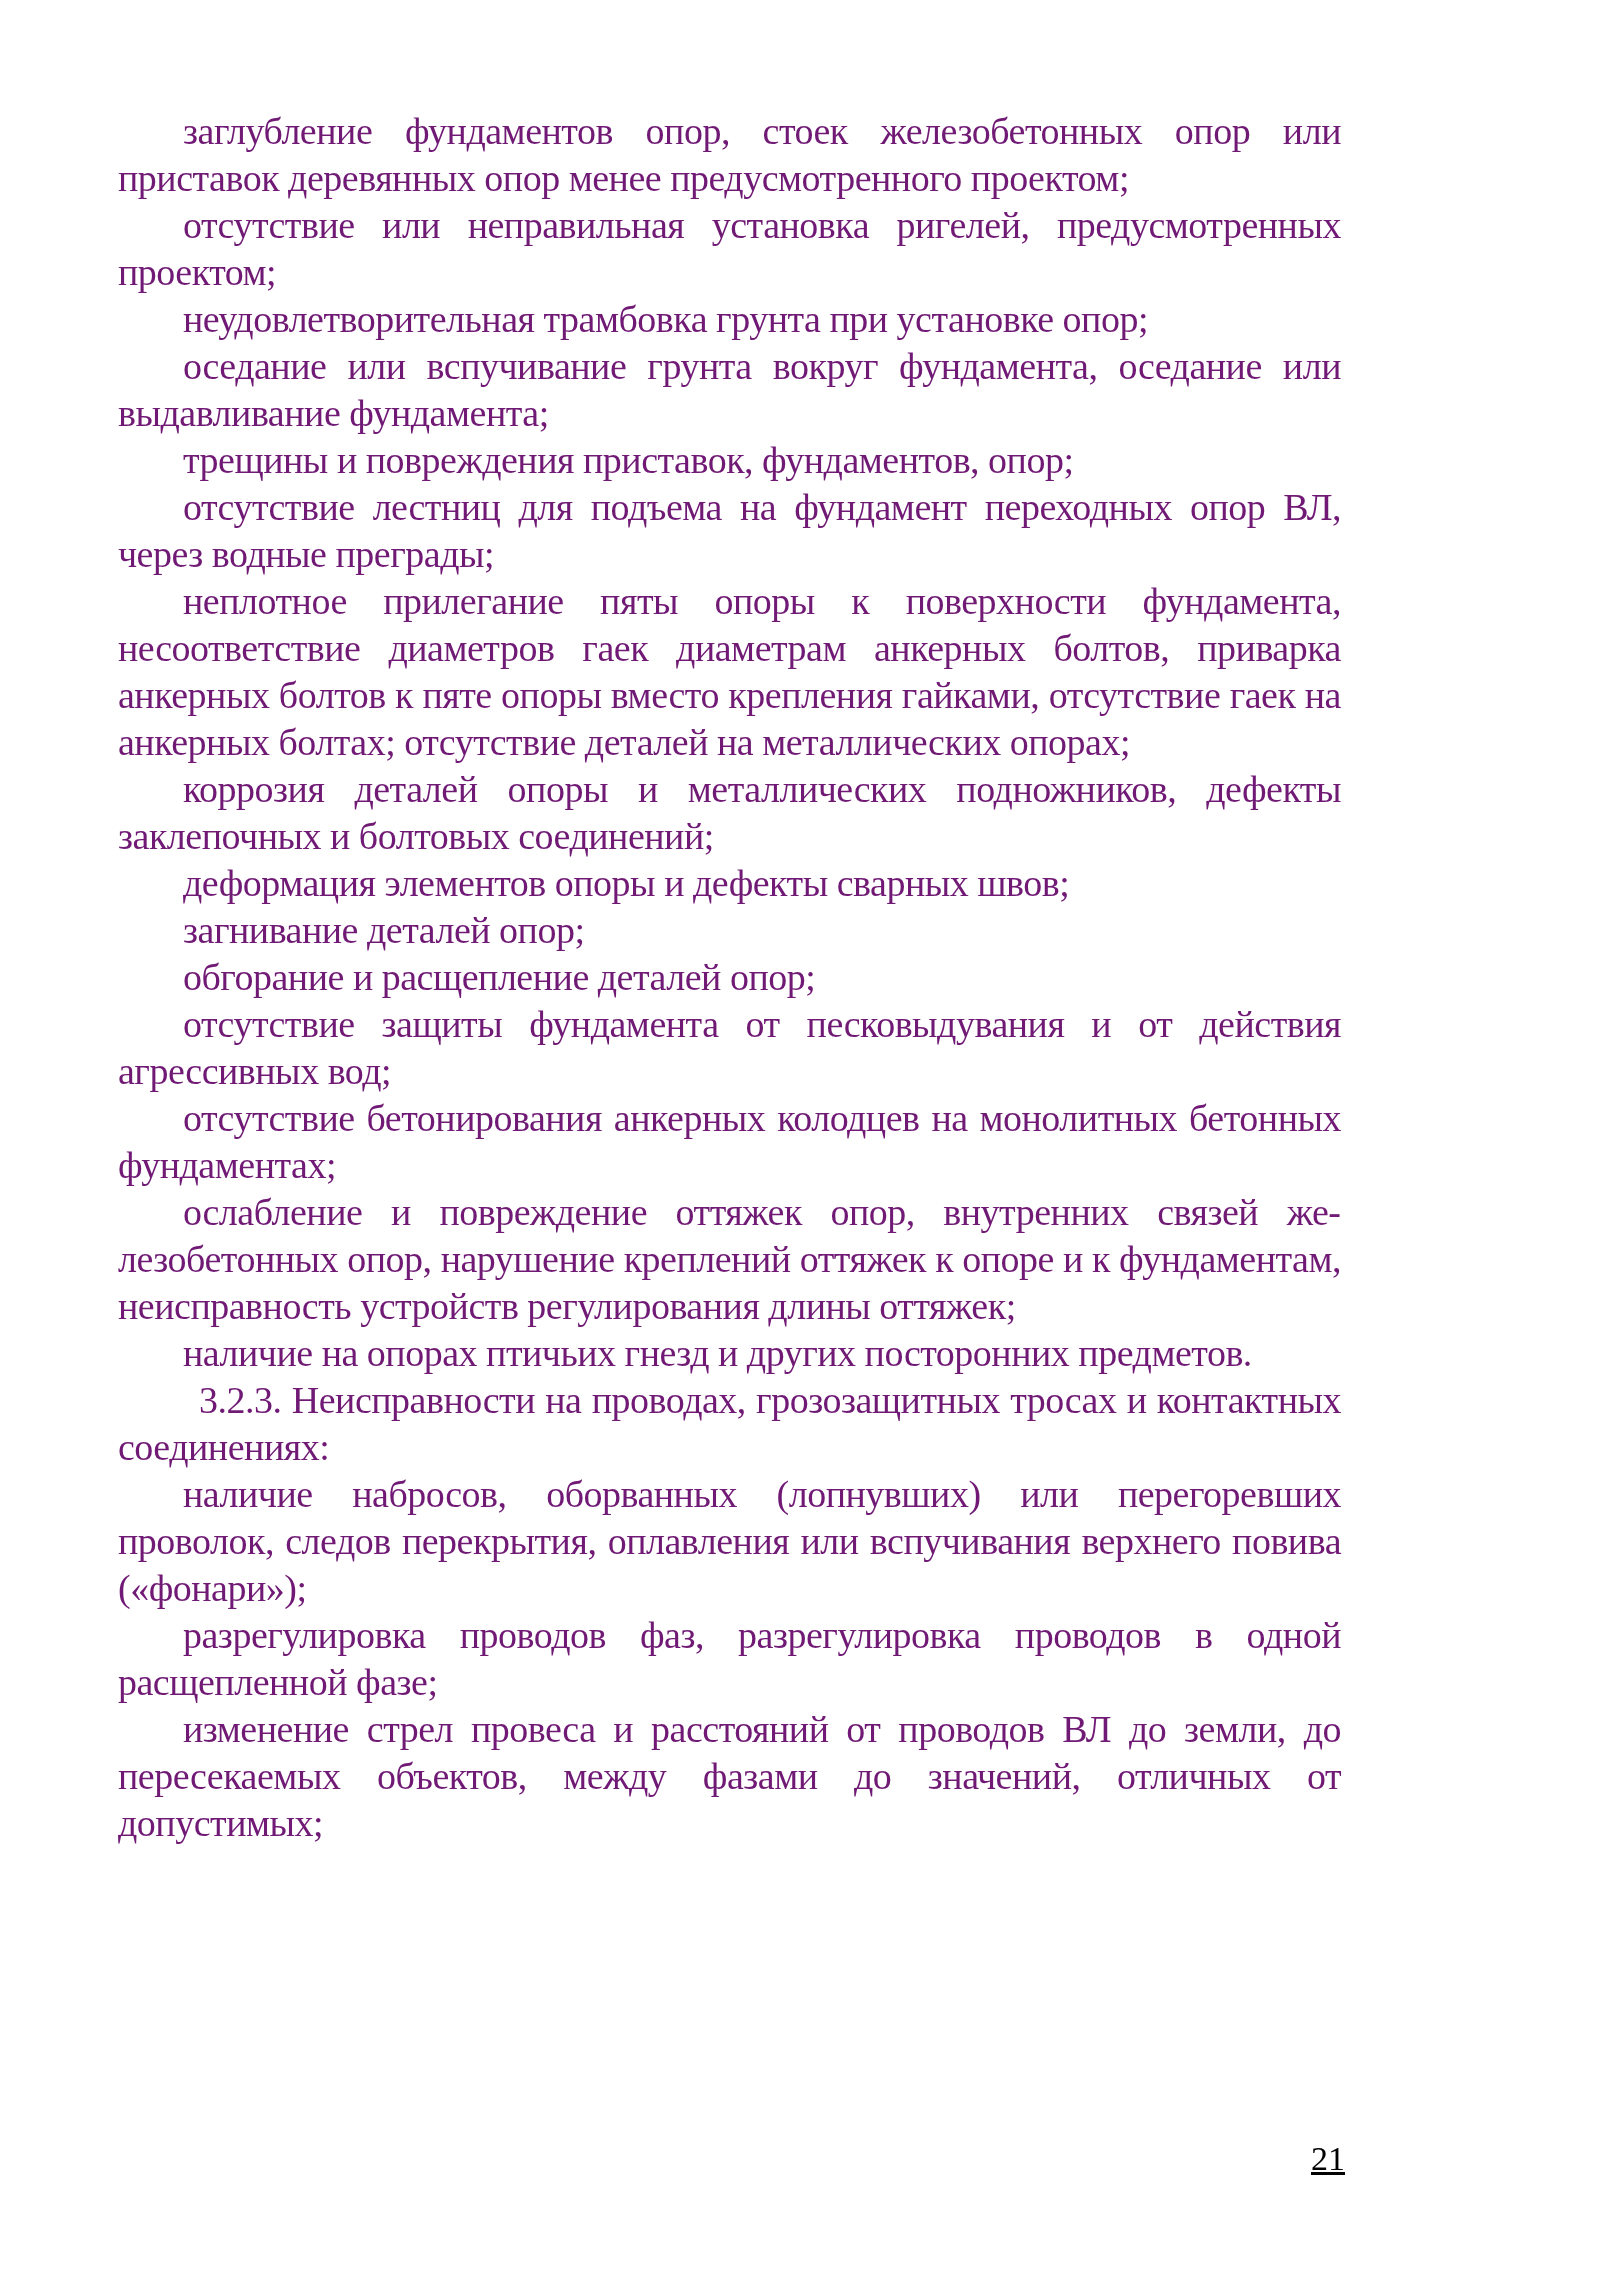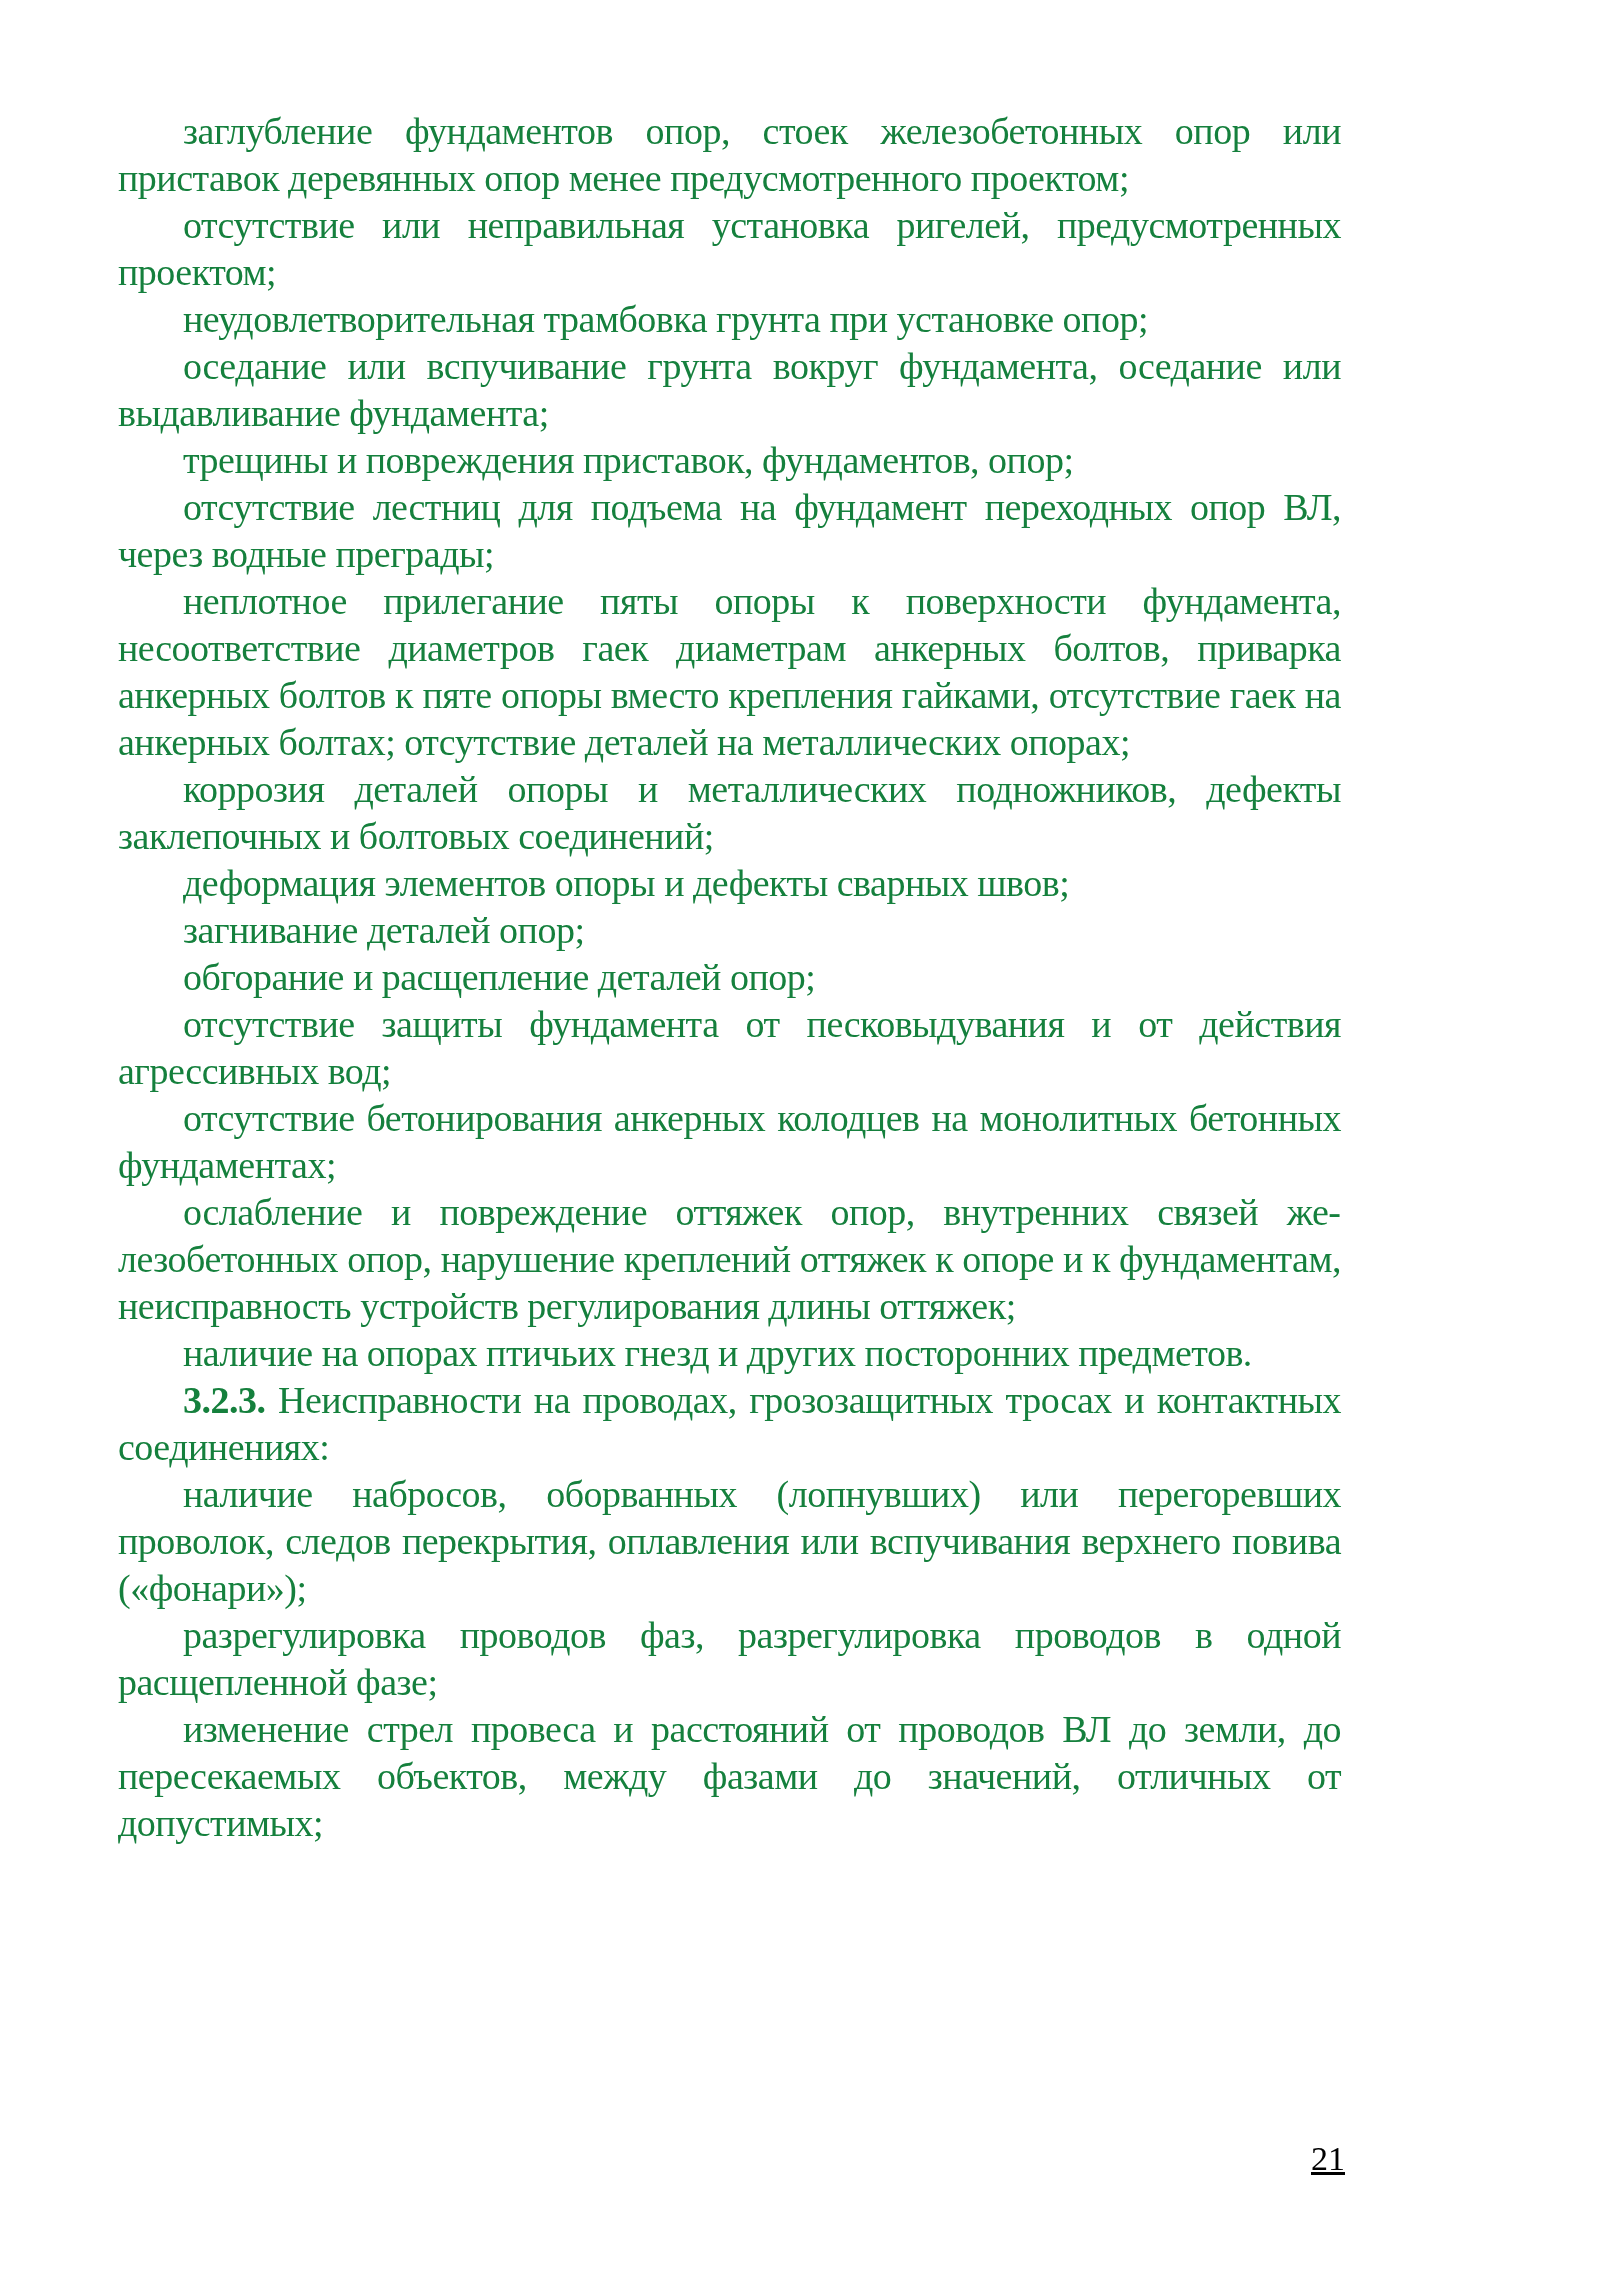--- a/index.html
+++ b/index.html
@@ -18,35 +18,36 @@
     width: 1599px;
     height: 2291px;
     background: #ffffff;
     overflow: hidden;
   }
   .text-block {
     position: absolute;
     left: 118px;
     top: 108px;
     width: 1223px;
-    color: #15803d;
+    color: #701a75;
     font-size: 38px;
     line-height: 47px;
     letter-spacing: -0.5px;
     text-align: justify;
     hyphens: manual;
     -webkit-hyphens: manual;
   }
   .text-block p {
     margin: 0;
     padding: 0;
     text-indent: 65px;
   }
   .text-block b {
-    font-weight: bold;
+    font-weight: normal;
+    margin-left: 16px;
   }
   .page-number {
     position: absolute;
     left: 1311px;
     top: 2138px;
     color: #000000;
     font-size: 34px;
     line-height: 41px;
     text-decoration: underline;
   }

